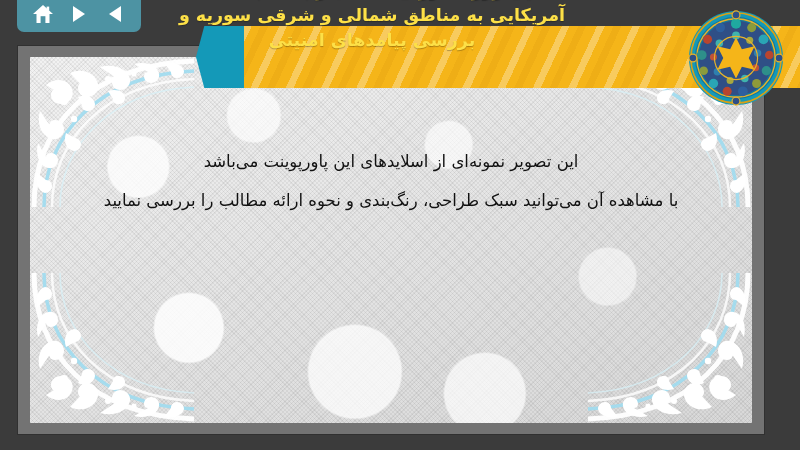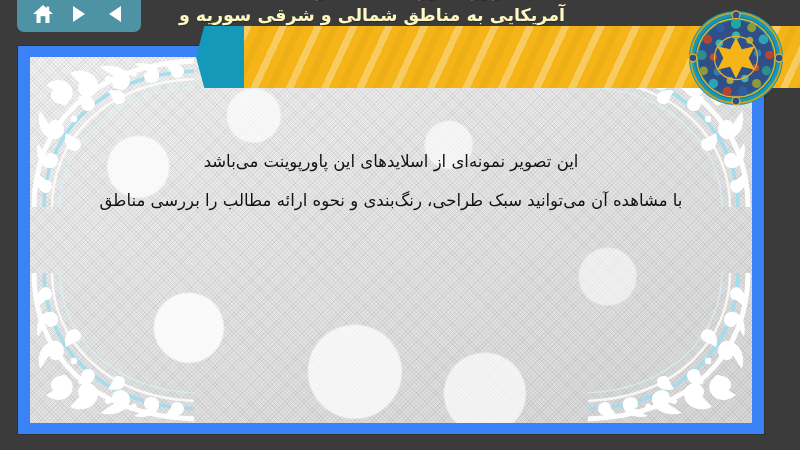--- a/index.html
+++ b/index.html
@@ -45,21 +45,21 @@
   }
   .navbtn svg { display: block; }
 
   
   #slide {
     position: absolute;
     left: 18px;
     top: 46px;
     width: 746px;
     height: 388px;
-    background: #3b82f6;
+    background: #737373;
     z-index: 5;
     box-shadow: 0 0 0 1px rgba(0,0,0,.18);
   }
 
   
   #paper {
     position: absolute;
     left: 12px;
     top: 11px;
     right: 12px;
@@ -126,21 +126,21 @@
     top: -22px;
     text-align: center;
     direction: rtl;
     z-index: 30;
     pointer-events: none;
   }
   .tline {
     font-size: 17.5px;
     font-weight: bold;
     line-height: 25px;
-    color: #fef9c3;
+    color: #fde047;
     text-shadow: 0 1px 1px rgba(0,0,0,.28);
     white-space: nowrap;
     padding-right: 56px;
   }
 
   
   #medallion {
     position: absolute;
     left: 687px;
     top: 9px;
@@ -279,30 +279,31 @@
         <circle cx="26" cy="74" r="2.8"></circle>
         <circle cx="20" cy="100" r="2.4"></circle>
         <path d="M48 40 c8-4 16 0 17 7 c0 4-3 7-7 7 c-3 0-6-2-6-5"></path>
         <path d="M78 34 c9-3 17 1 17 7 c0 4-3 6-7 6 c-3 0-5-2-5-5"></path>
         <path d="M36 76 c-3 9 1 17 8 18 c4 0 7-3 7-7 c0-3-3-6-6-6"></path>
       </g>
     </svg>
 
     <div id="body-text">
       <div class="bline">این تصویر نمونه‌ای از اسلایدهای این پاورپوینت می‌باشد</div>
-      <div class="bline">با مشاهده آن می‌توانید سبک طراحی، رنگ‌بندی و نحوه ارائه مطالب را بررسی مناطق</div>
+      <div class="bline">با مشاهده آن می‌توانید سبک طراحی، رنگ‌بندی و نحوه ارائه مطالب را بررسی نمایید</div>
     </div>
   </div>
 
   <div id="banner-tab"></div>
   <div id="banner"></div>
 
   <div id="title">
     <div class="tline">تحلیل ورود کاروان نظامی وابسته به ائتلاف</div>
     <div class="tline">آمریکایی به مناطق شمالی و شرقی سوریه و</div>
+    <div class="tline">بررسی پیامدهای امنیتی</div>
   </div>
 
   <svg id="medallion" viewBox="0 0 100 100">
     <circle cx="50" cy="50" r="48" fill="#1499b8"></circle>
     <circle cx="50" cy="50" r="46" fill="none" stroke="#d8a016" stroke-width="1.6"></circle>
     <circle cx="50" cy="50" r="42" fill="#14779b"></circle>
     <circle cx="50" cy="50" r="40" fill="none" stroke="#e8b32a" stroke-width="1.4"></circle>
     <circle cx="50" cy="50" r="38" fill="#2f4f86"></circle>
     <g>
       <circle cx="50" cy="15" r="5.2" fill="#1fa9a0"></circle>

